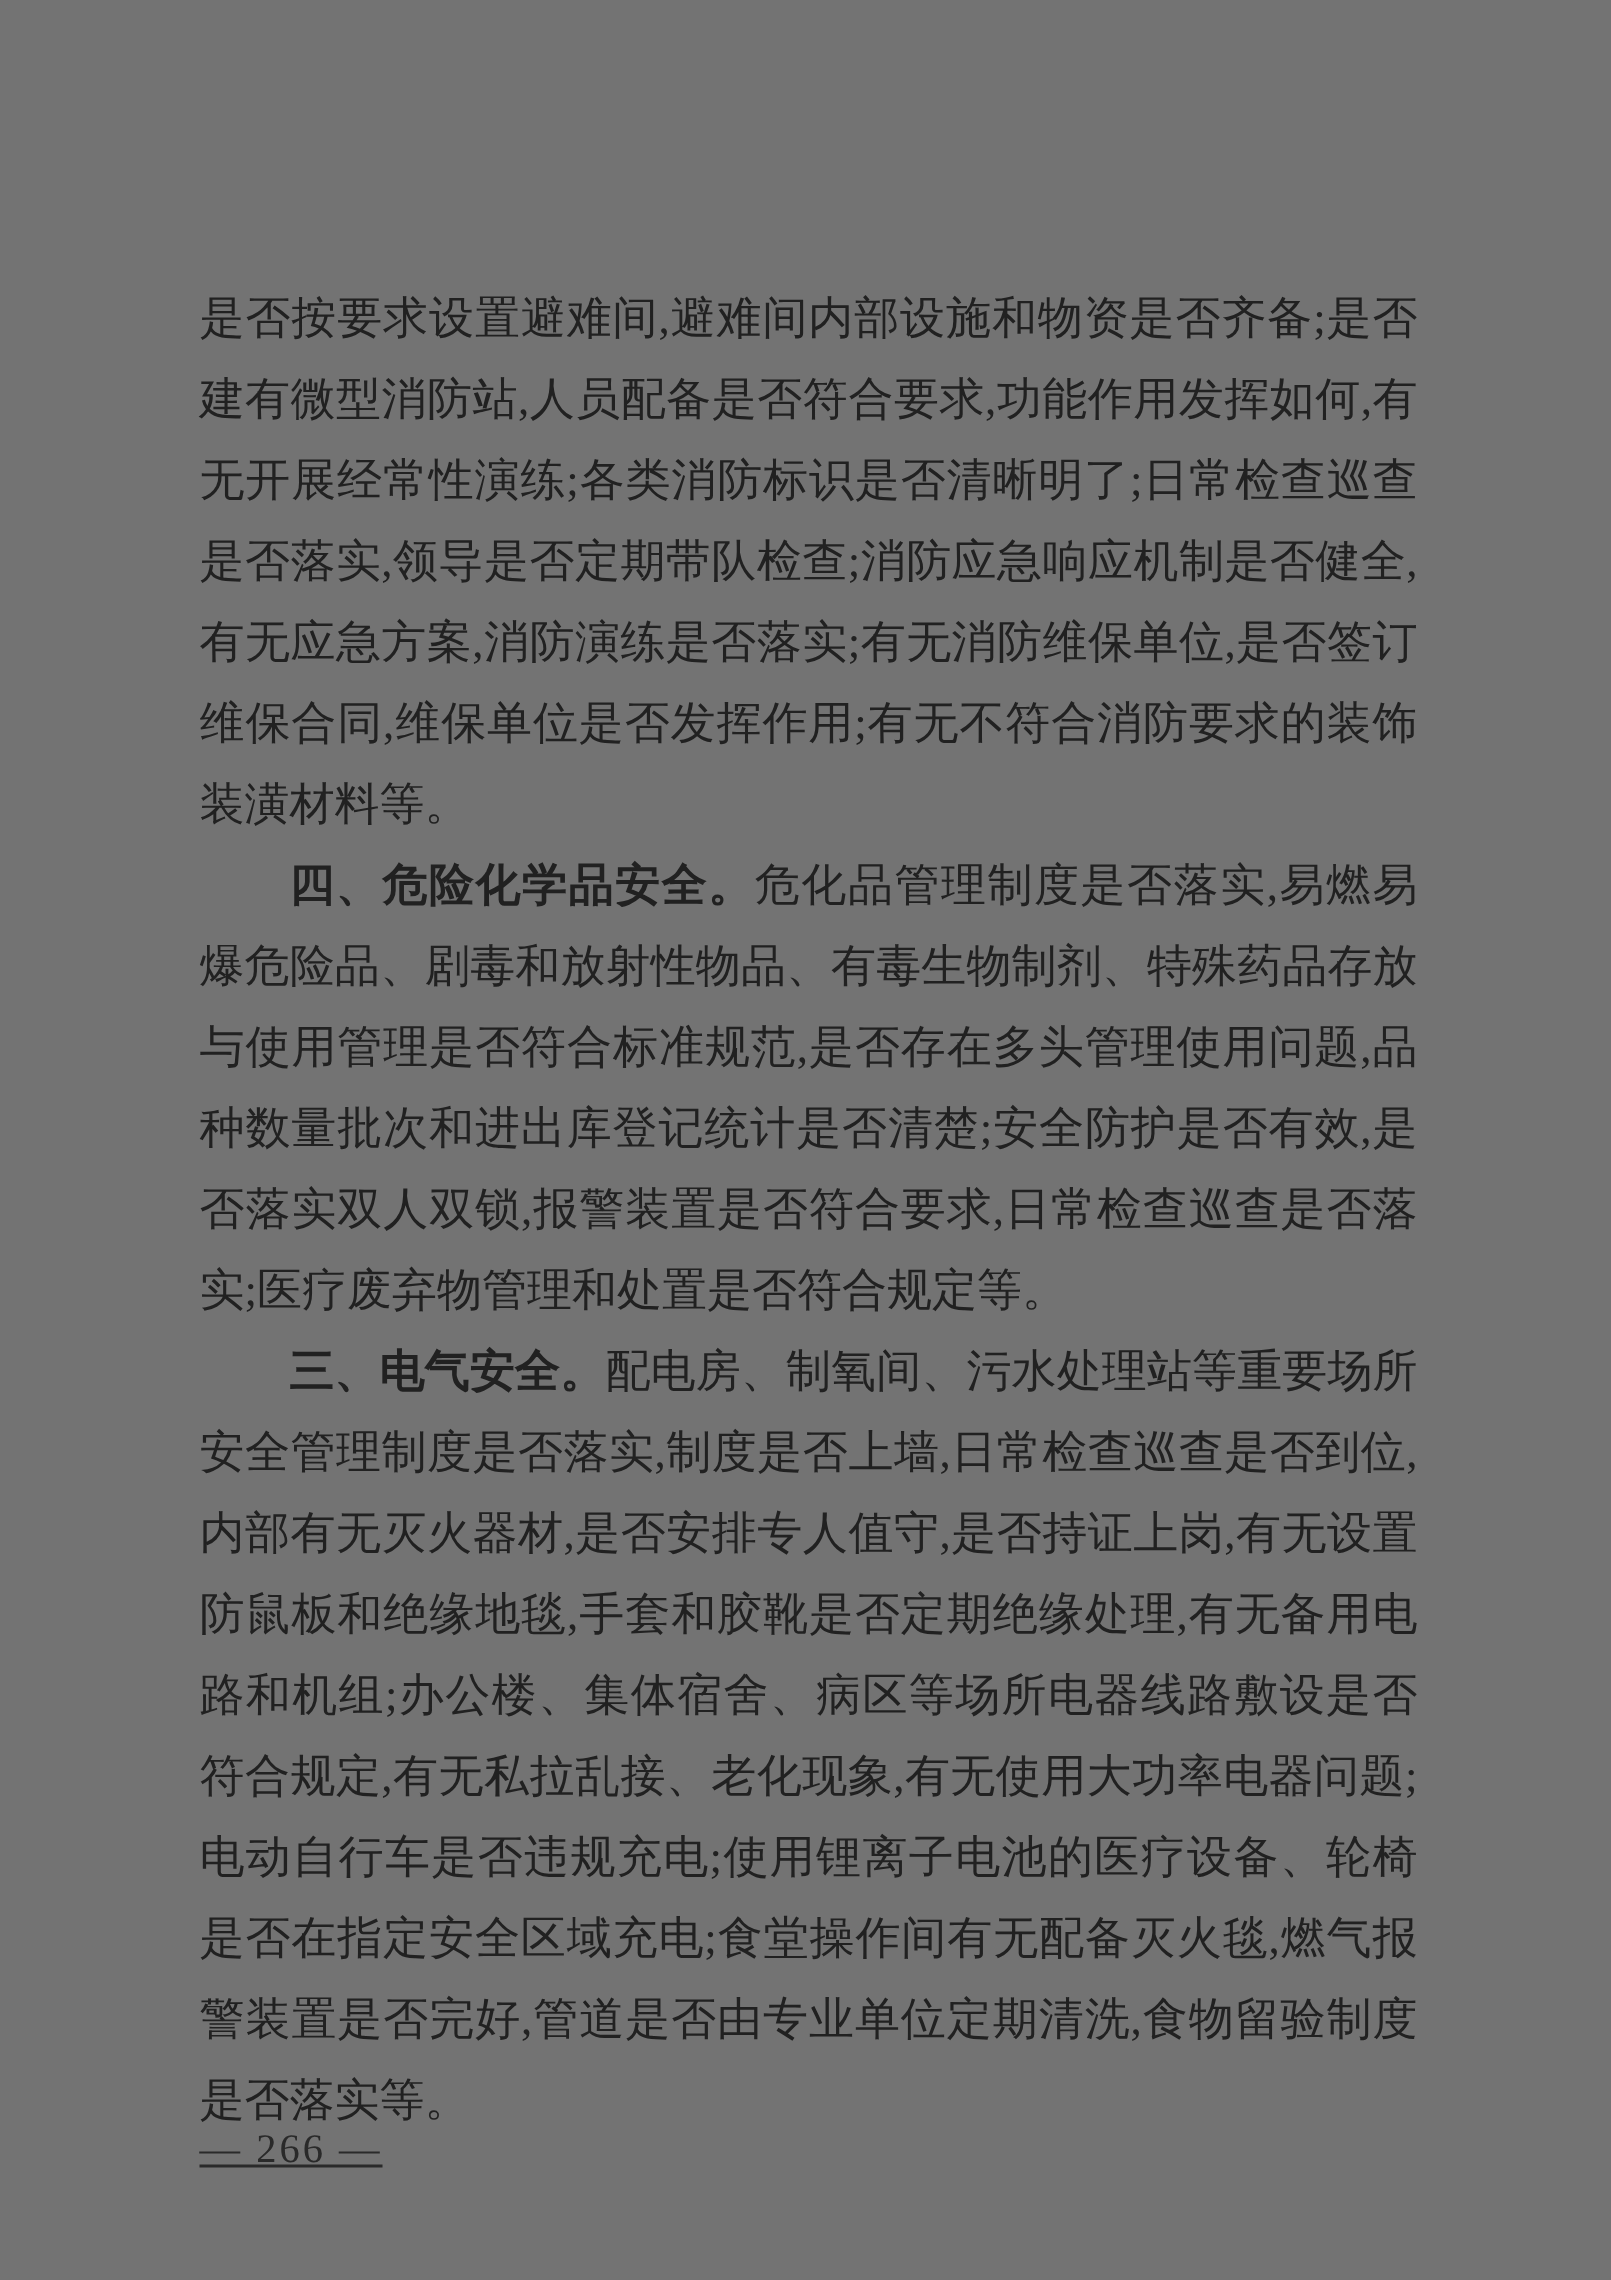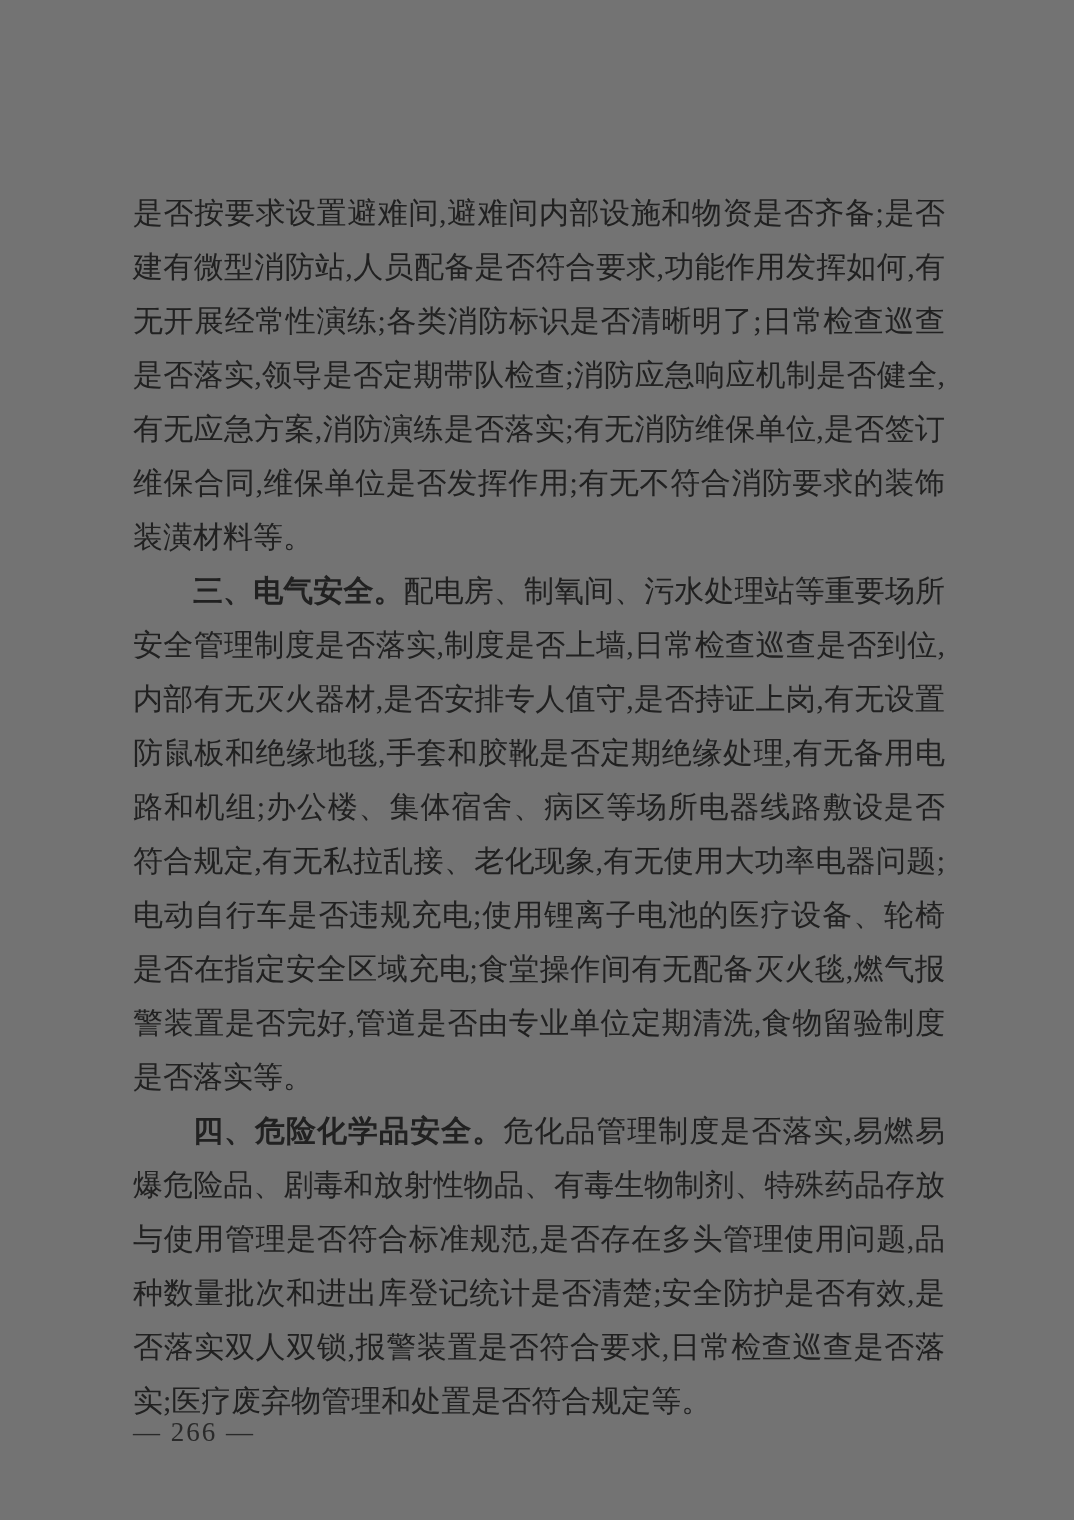--- a/index.html
+++ b/index.html
@@ -34,31 +34,32 @@
     font-family: "Liberation Sans", "DejaVu Sans", sans-serif;
   }
   .footer {
     position: absolute;
     left: 133px;
     bottom: 72px;
     font-size: 27px;
     letter-spacing: 2px;
     color: #2a2a2a;
     font-family: "Liberation Serif", "DejaVu Serif", serif;
+    text-decoration: underline;
   }
 </style>
 </head>
 <body>
 
 <div class="page">
   <div class="content">
     <p class="para no-indent">
       <span>是否按要求设置避难间,避难间内部设施和物资是否齐备;是否建有微型消防站,人员配备是否符合要求,功能作用发挥如何,有无开展经常性演练;各类消防标识是否清晰明了;日常检查巡查是否落实,领导是否定期带队检查;消防应急响应机制是否健全,有无应急方案,消防演练是否落实;有无消防维保单位,是否签订维保合同,维保单位是否发挥作用;有无不符合消防要求的装饰装潢材料等。</span>
     </p>
     <p class="para">
-      <span class="lead">三、电气安全。</span><span>配电房、制氧间、污水处理站等重要场所安全管理制度是否落实,制度是否上墙,日常检查巡查是否到位,内部有无灭火器材,是否安排专人值守,是否持证上岗,有无设置防鼠板和绝缘地毯,手套和胶靴是否定期绝缘处理,有无备用电路和机组;办公楼、集体宿舍、病区等场所电器线路敷设是否符合规定,有无私拉乱接、老化现象,有无使用大功率电器问题;电动自行车是否违规充电;使用锂离子电池的医疗设备、轮椅是否在指定安全区域充电;食堂操作间有无配备灭火毯,燃气报警装置是否完好,管道是否由专业单位定期清洗,食物留验制度是否落实等。</span>
+      <span class="lead">四、危险化学品安全。</span><span>危化品管理制度是否落实,易燃易爆危险品、剧毒和放射性物品、有毒生物制剂、特殊药品存放与使用管理是否符合标准规范,是否存在多头管理使用问题,品种数量批次和进出库登记统计是否清楚;安全防护是否有效,是否落实双人双锁,报警装置是否符合要求,日常检查巡查是否落实;医疗废弃物管理和处置是否符合规定等。</span>
     </p>
     <p class="para">
-      <span class="lead">四、危险化学品安全。</span><span>危化品管理制度是否落实,易燃易爆危险品、剧毒和放射性物品、有毒生物制剂、特殊药品存放与使用管理是否符合标准规范,是否存在多头管理使用问题,品种数量批次和进出库登记统计是否清楚;安全防护是否有效,是否落实双人双锁,报警装置是否符合要求,日常检查巡查是否落实;医疗废弃物管理和处置是否符合规定等。</span>
+      <span class="lead">三、电气安全。</span><span>配电房、制氧间、污水处理站等重要场所安全管理制度是否落实,制度是否上墙,日常检查巡查是否到位,内部有无灭火器材,是否安排专人值守,是否持证上岗,有无设置防鼠板和绝缘地毯,手套和胶靴是否定期绝缘处理,有无备用电路和机组;办公楼、集体宿舍、病区等场所电器线路敷设是否符合规定,有无私拉乱接、老化现象,有无使用大功率电器问题;电动自行车是否违规充电;使用锂离子电池的医疗设备、轮椅是否在指定安全区域充电;食堂操作间有无配备灭火毯,燃气报警装置是否完好,管道是否由专业单位定期清洗,食物留验制度是否落实等。</span>
     </p>
   </div>
   <div class="footer">— 266 —</div>
 </div>
 
 </body></html>

